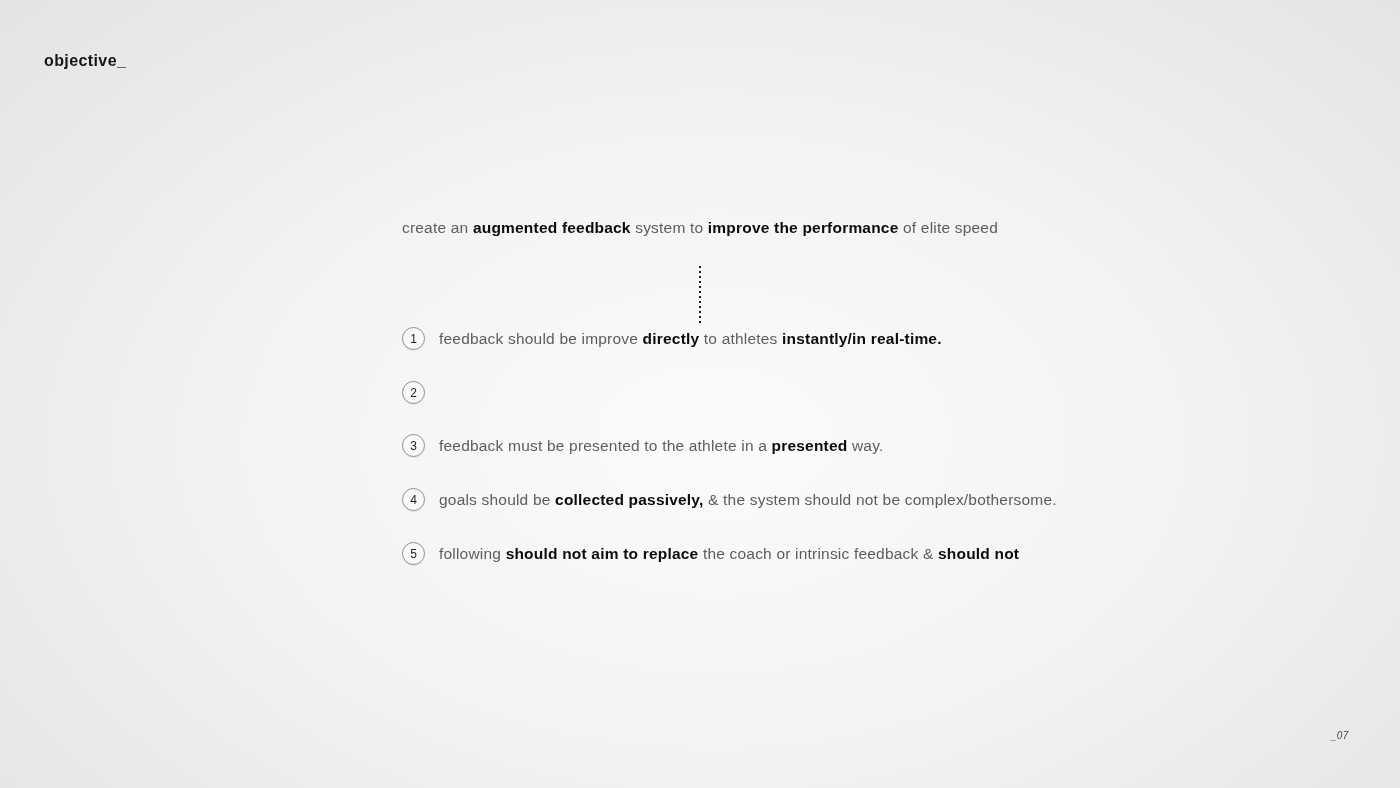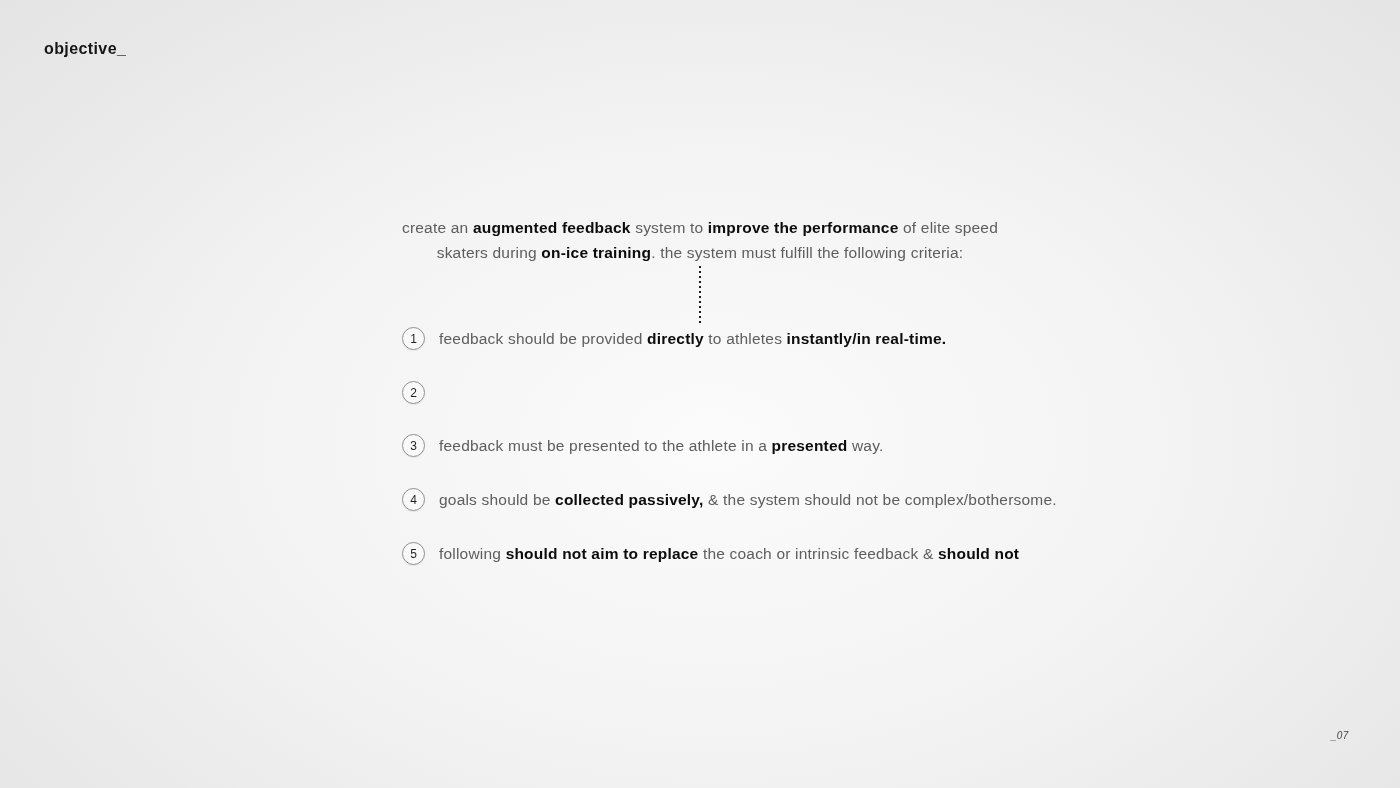--- a/index.html
+++ b/index.html
@@ -5,21 +5,21 @@
   html,body{margin:0;padding:0;background:#d9d9d9;}
   .stage{
     position:relative;
     width:1400px;height:788px;
     overflow:hidden;
     background:
       radial-gradient(ellipse 980px 640px at 51% 56%, #fbfbfb 0%, #f3f3f3 48%, #eaeaea 78%, #e4e4e4 100%);
     font-family:"Liberation Sans", sans-serif;
   }
   .title{
-    position:absolute;left:44px;top:40px;
+    position:absolute;left:44px;top:52px;
     font-size:16px;font-weight:700;letter-spacing:.4px;color:#161616;
   }
   .intro{
     position:absolute;left:400px;top:216px;width:600px;
     text-align:center;
     font-size:15.5px;line-height:24.5px;letter-spacing:.2px;
     color:#5d5d5d;
   }
   .intro .line{display:block;}
   .seg-b{color:#0c0c0c;font-weight:700;}
@@ -52,30 +52,29 @@
 </style>
 </head>
 <body>
 
 <div class="stage">
 
   <div class="title">objective_</div>
 
   <div class="intro">
       <span class="line"><span>create an </span><span class="seg-b">augmented feedback</span><span> system to </span><span class="seg-b">improve the performance</span><span> of elite speed</span></span>
-      <span class="line"><span>skaters during </span><span class="seg-b">on-ice training</span><span>. the system must fulfill the following criteria:</span></span>
     </div>
 
   <div class="dotted"></div>
 
   <div class="criteria">
       <div class="row">
         <div class="badge">1</div>
         <div class="rowtext">
-          <span class="line"><span>feedback should be provided </span><span class="seg-b">directly</span><span> to athletes </span><span class="seg-b">instantly/in real-time.</span></span>
+          <span class="line"><span>feedback should be improve </span><span class="seg-b">directly</span><span> to athletes </span><span class="seg-b">instantly/in real-time.</span></span>
         </div>
       </div>
       <div class="row">
         <div class="badge">2</div>
       </div>
       <div class="row">
         <div class="badge">3</div>
         <div class="rowtext">
           <span class="line"><span>feedback must be presented to the athlete in a </span><span class="seg-b">presented</span><span> way.</span></span>
         </div>

